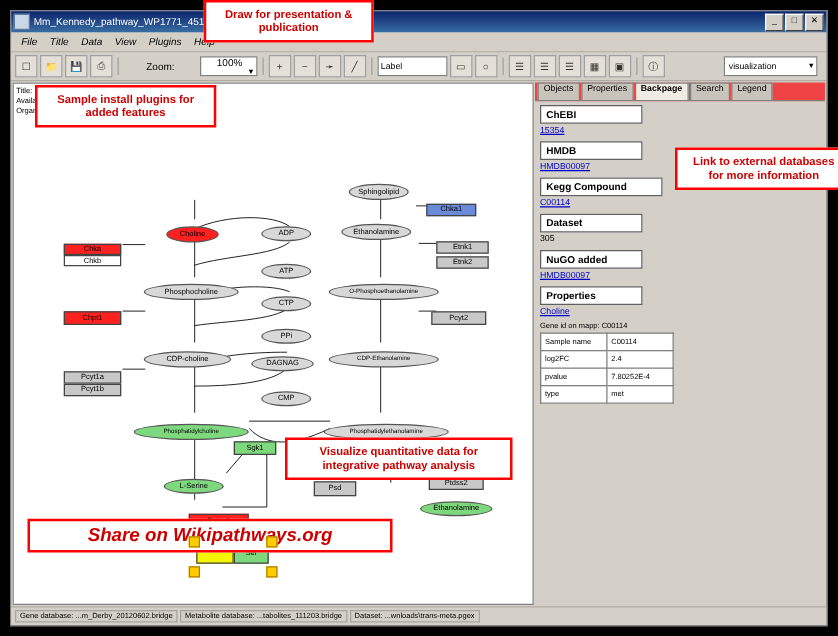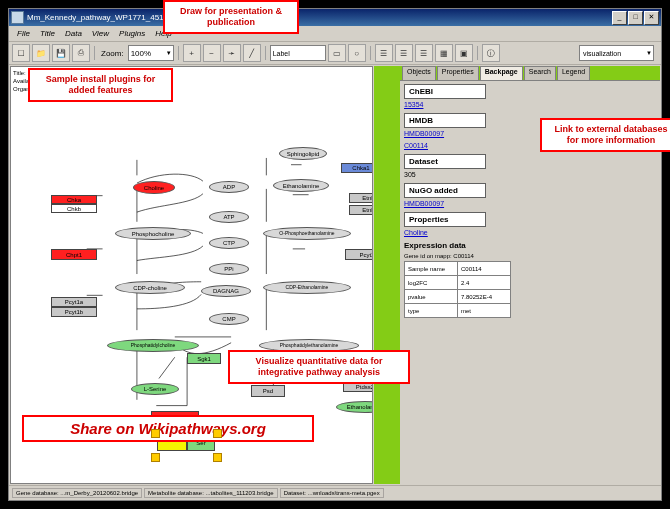--- a/index.html
+++ b/index.html
@@ -91,29 +91,30 @@
     align-items: center;
     justify-content: center;
     font-size: 8px;
     color: #333;
   }
   .tool-sep {
     width: 1px; height: 14px;
     background: #a0a0a0;
     margin: 0 2px;
   }
-  .zoom-label { font-size: 8px; margin: 0 2px; }
+  .zoom-label { font-size: 8px; margin: 0 18px; }
   .zoom-combo {
     width: 42px; height: 14px;
     background: #fff;
     border: 1px solid #808080;
     font-size: 8px;
     display: flex;
     align-items: center;
     padding-left: 2px;
+    flex-direction: column;
   }
   .zoom-combo .arrow { margin-left: auto; margin-right: 1px; font-size: 6px; }
   .label-combo {
     width: 52px; height: 14px;
     background: #fff;
     border: 1px solid #808080;
     font-size: 7px;
     display: flex;
     align-items: center;
     padding-left: 2px;
@@ -139,27 +140,26 @@
   }
   .canvas-pane {
     flex: 1;
     background: #fff;
     position: relative;
     border: 1px solid #808080;
     margin: 1px;
     overflow: hidden;
   }
   .side-pane {
-    width: 260px;
-    flex: none;
-    background: #84cc16;
+    width: 232px;
+    flex: none;
+    background: #ef4444;
     margin: 1px 1px 1px 0;
     display: flex;
     flex-direction: column;
-    padding-left: 26px;
   }
   
   .canvas-title {
     position: absolute;
     left: 2px; top: 2px;
     font-size: 6px;
     line-height: 8px;
     color: #000;
   }
   
@@ -474,32 +474,32 @@
         <div class="side-tab">Search</div>
         <div class="side-tab">Legend</div>
       </div>
       <div class="side-content">
         <div class="db-box">ChEBI</div>
         <a class="db-link">15354</a>
 
         <div class="db-box">HMDB</div>
         <a class="db-link">HMDB00097</a>
 
+        <div class="db-box" style="width:98px;">Kegg Compound</div>
         <a class="db-link">C00114</a>
 
         <div class="db-box">Dataset</div>
         <span class="db-plain">305</span>
 
         <div class="db-box">NuGO added</div>
         <a class="db-link">HMDB00097</a>
 
         <div class="db-box">Properties</div>
         <a class="db-link">Choline</a>
 
-        <div class="expr-title">Expression data</div>
         <div class="gene-id-line">Gene id on mapp: C00114</div>
         <table class="expr">
           <tbody>
               <tr>
             <td class="k">Sample name</td>
             <td class="v">C00114</td>
           </tr>
           <tr>
             <td class="k">log2FC</td>
             <td class="v">2.4</td>

